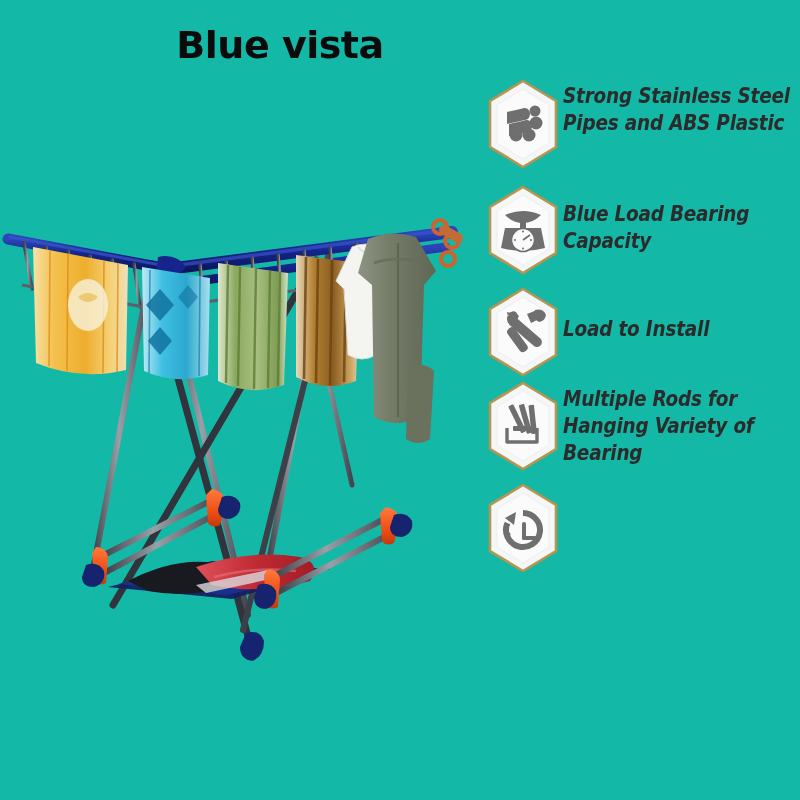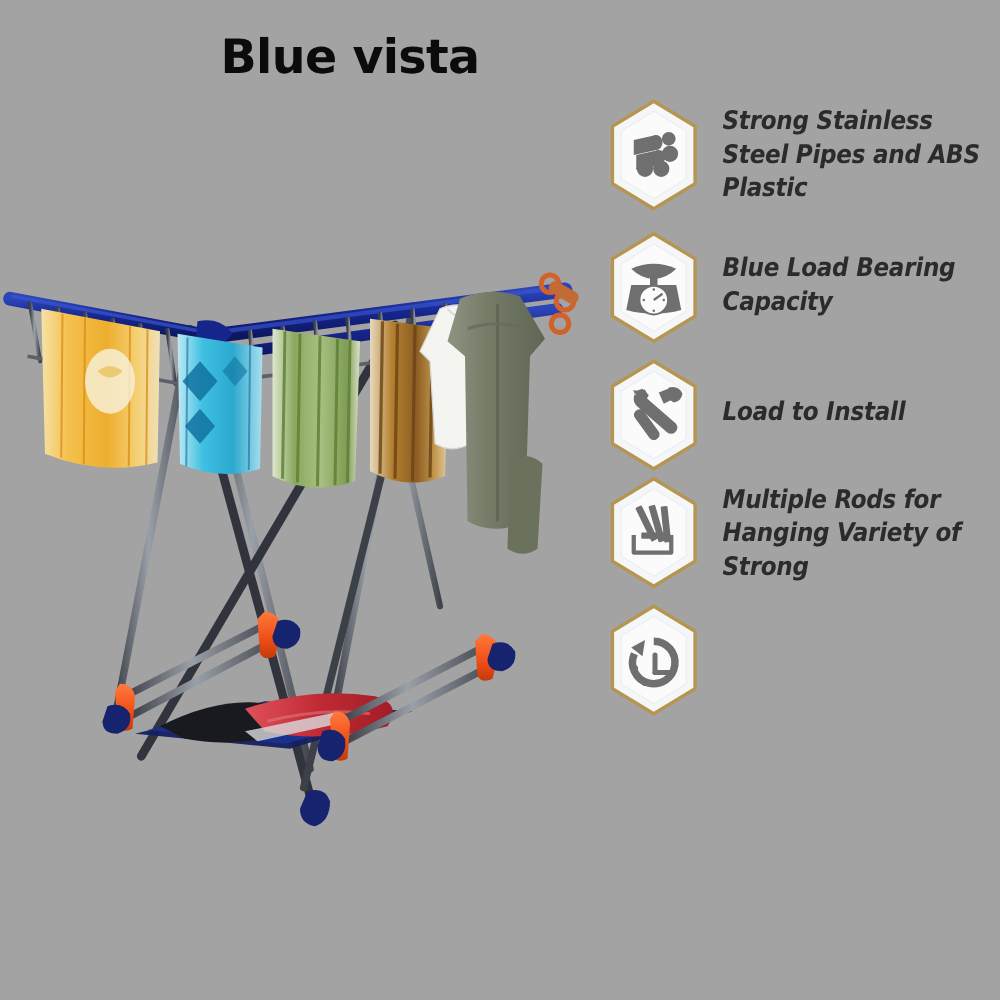--- a/index.html
+++ b/index.html
@@ -12,21 +12,21 @@
     background: #ffffff;
     font-family: "Liberation Sans", sans-serif;
     overflow: hidden;
     position: relative;
   }
 
   #page {
     position: relative;
     width: 800px;
     height: 800px;
-    background: #a3a3a3;
+    background: #14b8a6;
   }
 
   
   .title {
     position: absolute;
     left: 0;
     top: 22px;
     width: 560px;
     text-align: center;
     font-family: "DejaVu Sans", sans-serif;
@@ -52,21 +52,20 @@
   .features {
     position: absolute;
     left: 483px;
     top: 78px;
     width: 317px;
   }
   .feature {
     display: flex;
     align-items: flex-start;
     margin-bottom: 4px;
-    gap: 15px;
   }
   .feature-badge {
     position: relative;
     width: 80px;
     height: 92px;
     flex: 0 0 80px;
   }
   .feature-badge svg {
     position: absolute;
     left: 0;
@@ -373,21 +372,21 @@
           <polygon points="40,11 66,27 66,65 40,81 14,65 14,27" fill="#fbfbfc" stroke="#eceef1" stroke-width="1"></polygon>
           <g fill="#6f6f6f">
             <rect x="32" y="24" width="5.5" height="30" rx="1" transform="rotate(-26 34 40)"></rect>
             <rect x="40" y="24" width="5.5" height="30" rx="1" transform="rotate(-16 42 40)"></rect>
             <rect x="47" y="25" width="5.5" height="29" rx="1" transform="rotate(-6 49 40)"></rect>
             <rect x="30" y="46" width="20" height="5" rx="1"></rect>
           </g>
           <path d="M24 48 v14 h30 v-14" fill="none" stroke="#6f6f6f" stroke-width="3.4" stroke-linejoin="round"></path>
         </svg>
       </div>
-      <div class="feature-text">Multiple Rods for Hanging Variety of Strong</div>
+      <div class="feature-text">Multiple Rods for Hanging Variety of Bearing</div>
     </div>
 
     <div class="feature f4">
       <div class="feature-badge">
         <svg width="80" height="92" viewBox="0 0 80 92" xmlns="http://www.w3.org/2000/svg">
           <polygon points="40,3 73,23 73,69 40,89 7,69 7,23" fill="#f5f6f8" stroke="#b5954f" stroke-width="2.6"></polygon>
           <polygon points="40,11 66,27 66,65 40,81 14,65 14,27" fill="#fbfbfc" stroke="#eceef1" stroke-width="1"></polygon>
           <path d="M40 31 a17 17 0 1 1 -15.5 10" fill="none" stroke="#6f6f6f" stroke-width="6" stroke-linecap="butt"></path>
           <g stroke="#6f6f6f" stroke-width="4" stroke-linecap="round">
             <line x1="25" y1="52" x2="25.5" y2="52.5"></line>

